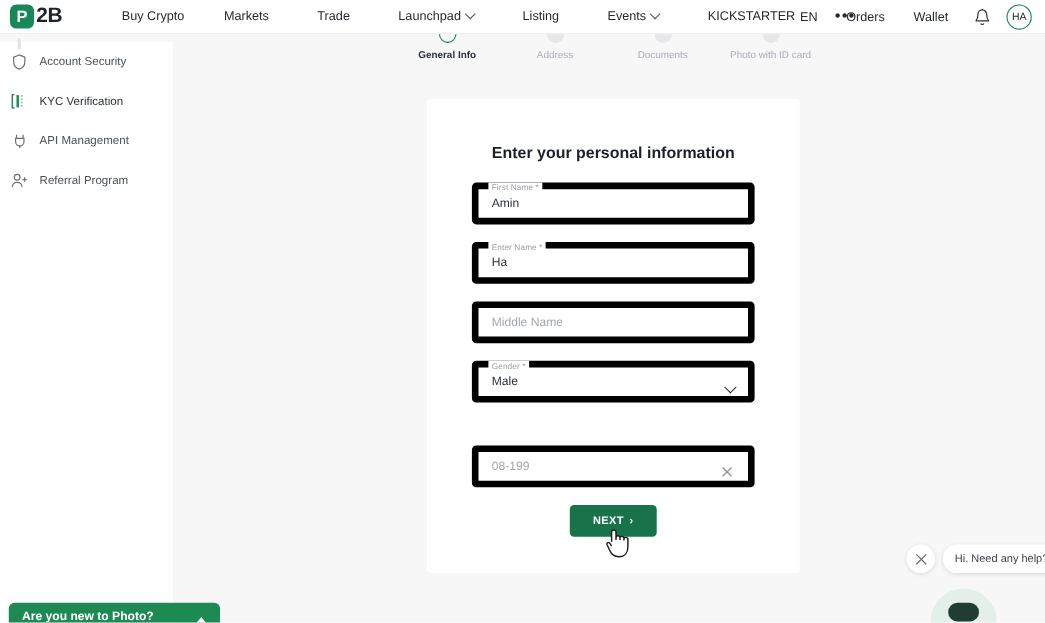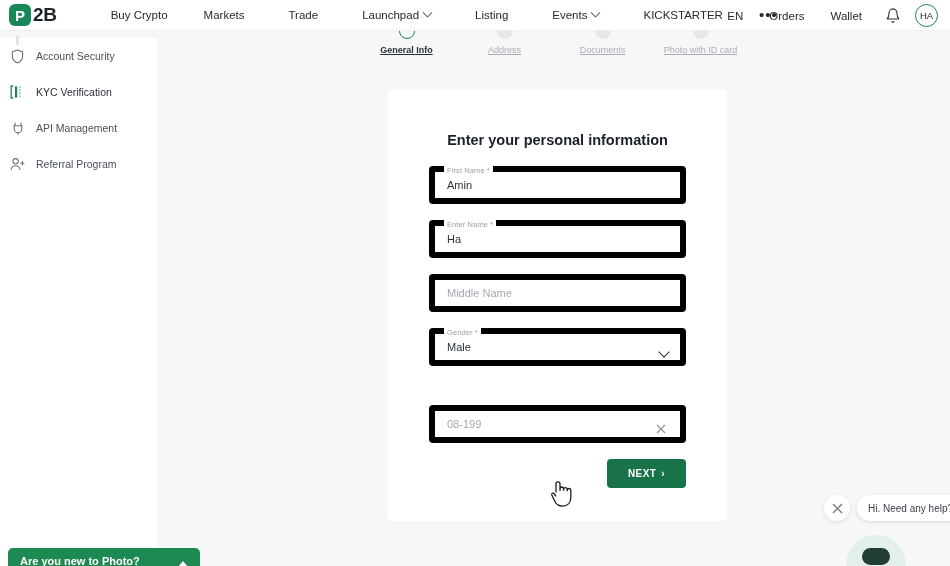--- a/index.html
+++ b/index.html
@@ -81,21 +81,21 @@
   .stepper {
     position: relative; width: 100%; height: 35px;
     display: flex; justify-content: center; gap: 0px; padding-top: 0px;
   }
   .step { width: 98px; text-align: center; position: relative; }
   .step-circle {
     width: 16px; height: 16px; border-radius: 50%;
     margin: -8px auto 6px auto; background: #e7e7ea;
   }
   .step-circle.active { background: transparent; border: 1.6px solid #18885a; }
-  .step-label { font-size: 9px; color: #a9aeb6; text-decoration: underline; }
+  .step-label { font-size: 9px; color: #a9aeb6; }
   .step.active .step-label { color: #2b3139; font-weight: bold; }
 
   
   .card {
     position: absolute; left: 231px; top: 59px; width: 339px; height: 431px;
     background: #fff; border-radius: 4px;
   }
   .card-title {
     text-align: center; font-size: 14.5px; color: #1b2028;
     font-weight: bold; margin-top: 42px;
@@ -116,21 +116,21 @@
     position: absolute; right: 12px; top: 14px;
     width: 8px; height: 8px;
     border-right: 1.6px solid #2b3139; border-bottom: 1.6px solid #2b3139;
     transform: rotate(45deg);
   }
   .field .clear {
     position: absolute; right: 12px; top: 11px;
     width: 14px; height: 14px; cursor: pointer;
   }
   .field.spaced { margin-top: 39px; }
-  .next-wrap { display: flex; justify-content: flex-end; margin-top: 4px; }
+  .next-wrap { display: flex; justify-content: center; margin-top: 4px; }
   .next-btn {
     width: 79px; height: 29px; background: #18724a; color: #fff;
     border: none; border-radius: 4px; font-size: 10px; font-weight: bold;
     letter-spacing: .4px; cursor: pointer;
     display: flex; align-items: center; justify-content: center; gap: 5px;
     font-family: "Liberation Sans", sans-serif;
   }
 
   
   .cursor { position: absolute; left: 547px; top: 478px; width: 30px; height: 34px; z-index: 60; pointer-events: none; }

